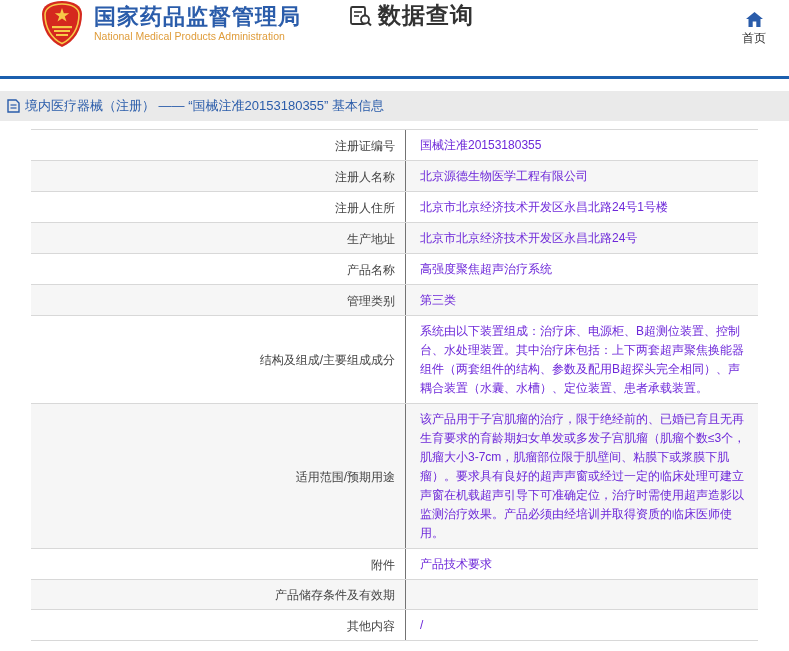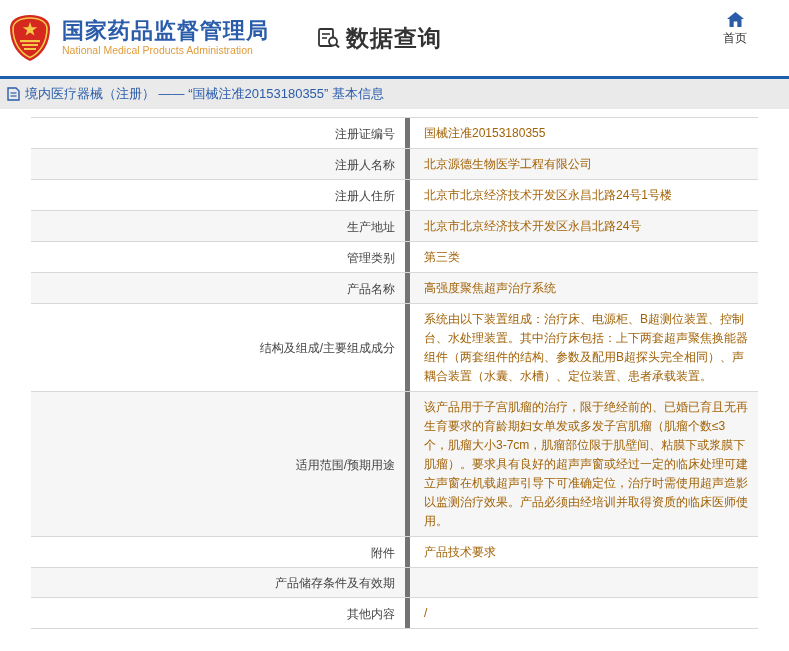--- a/index.html
+++ b/index.html
@@ -5,54 +5,54 @@
   * { box-sizing: border-box; }
   html,body { margin:0; padding:0; background:#fff; }
   body {
     width:789px; height:651px; overflow:hidden;
     font-family:"Liberation Sans","DejaVu Sans",sans-serif;
     color:#555; font-size:12px;
   }
   
   .header {
     height:79px; border-bottom:3px solid #1b5fae;
-    display:flex; align-items:center; position:relative; background:#fff;
+    display:flex; align-items:flex-start; position:relative; background:#fff;padding-left:32px;
   }
   .logo-block { display:flex; align-items:center; margin-left:8px; }
   .emblem { width:44px; height:48px; flex-shrink:0; }
   .org-names { margin-left:10px; }
   .org-cn { color:#2a5caa; font-size:22px; font-weight:bold; letter-spacing:1px; line-height:24px; }
   .org-en { color:#df9c3a; font-size:10.5px; line-height:14px; }
   .dataquery { display:flex; align-items:center; margin-left:48px; gap:5px; }
   .dq-label { color:#333; font-size:23px; font-weight:600; letter-spacing:1px; }
-  .top-nav { position:absolute; right:42px; top:12px; display:flex; gap:34px; }
+  .top-nav { position:absolute; right:23px; top:12px; display:flex; gap:34px; }
   .nav-item { display:flex; flex-direction:column; align-items:center; gap:3px; cursor:pointer; }
   .nav-item .lbl { color:#333; font-size:12px; white-space:nowrap; }
   
   .breadcrumb {
-    margin-top:0; height:30px; background:#eaeaea;
+    margin-top:12px; height:30px; background:#eaeaea;
     display:flex; align-items:center; padding-left:7px; gap:5px;
     color:#2a5caa; font-size:13px;
   }
   
   .info-table {
     margin:8px 31px 0 31px;
     border-top:1px solid #d8d8d8;
     font-size:12px;
   }
   .row { display:flex; border-bottom:1px solid #d8d8d8; background:#fff; }
   .row:nth-child(even) { background:#f6f6f6; }
   .cell.label {
     width:374px; flex-shrink:0; text-align:right;
     padding:6px 10px 5px 0; color:#444; line-height:18px;
     display:flex; justify-content:flex-end; align-items:center; gap:3px;
   }
   .cell.value {
-    flex:1; border-left:5px solid #737373;
-    padding:6px 10px 5px 14px; line-height:19px; color:#a16207;
+    flex:1; border-left:1px solid #737373;
+    padding:6px 10px 5px 14px; line-height:19px; color:#6d28d9;
     min-height:25px; word-break:break-all;
   }
   .icon-svg { display:block; }
 </style>
 </head>
 <body>
 
 <div class="header">
   <div class="logo-block">
     <svg class="emblem icon-svg" width="44" height="48" viewBox="0 0 44 48">
@@ -115,27 +115,27 @@
     <div class="cell label">注册人住所</div>
     <div class="cell value">北京市北京经济技术开发区永昌北路24号1号楼</div>
   </div>
 
   <div class="row">
     <div class="cell label">生产地址</div>
     <div class="cell value">北京市北京经济技术开发区永昌北路24号</div>
   </div>
 
   <div class="row">
-    <div class="cell label">管理类别</div>
-    <div class="cell value">第三类</div>
+    <div class="cell label">产品名称</div>
+    <div class="cell value">高强度聚焦超声治疗系统</div>
   </div>
 
   <div class="row">
-    <div class="cell label">产品名称</div>
-    <div class="cell value">高强度聚焦超声治疗系统</div>
+    <div class="cell label">管理类别</div>
+    <div class="cell value">第三类</div>
   </div>
 
 
   <div class="row">
     <div class="cell label">结构及组成/主要组成成分</div>
     <div class="cell value">系统由以下装置组成：治疗床、电源柜、B超测位装置、控制台、水处理装置。其中治疗床包括：上下两套超声聚焦换能器组件（两套组件的结构、参数及配用B超探头完全相同）、声耦合装置（水囊、水槽）、定位装置、患者承载装置。</div>
   </div>
 
   <div class="row">
     <div class="cell label">适用范围/预期用途</div>

